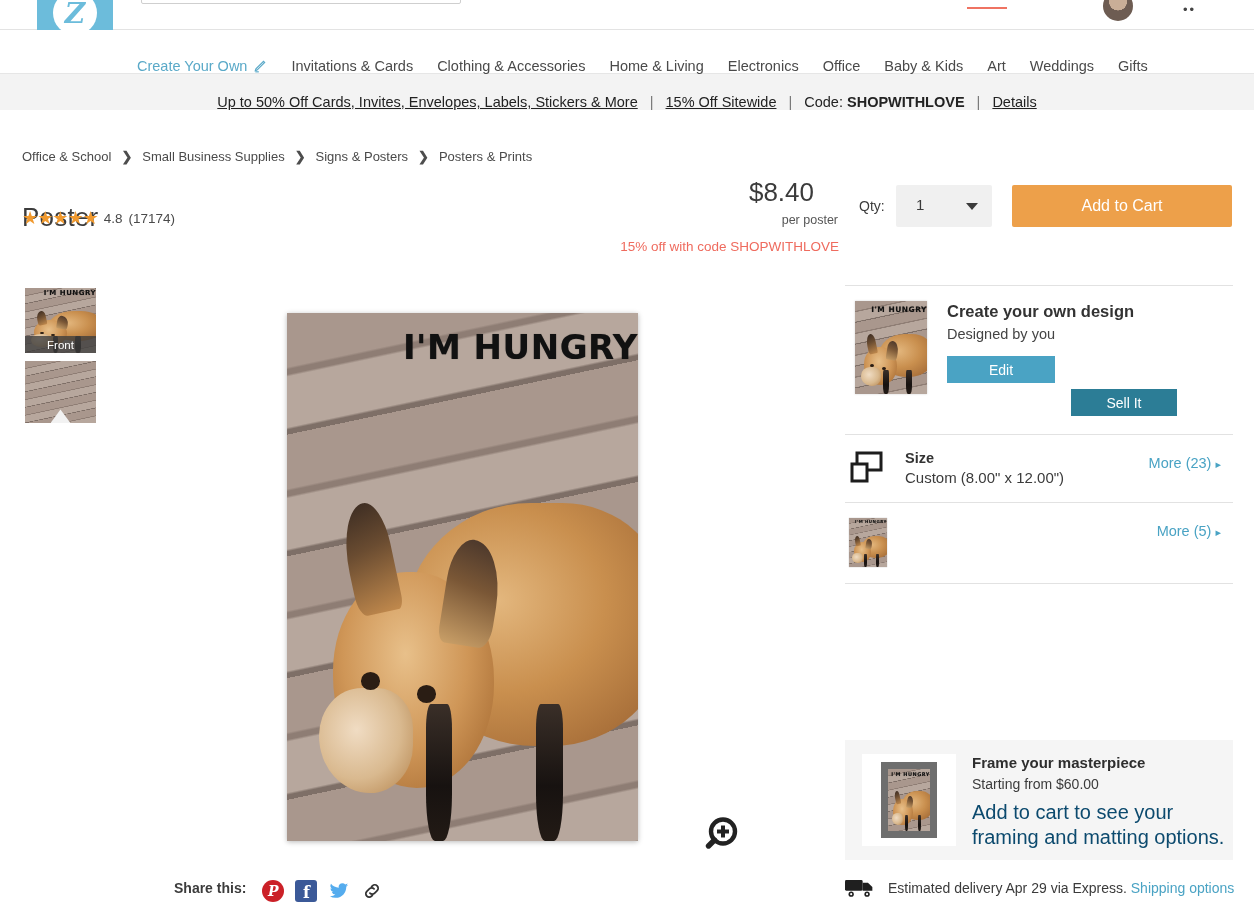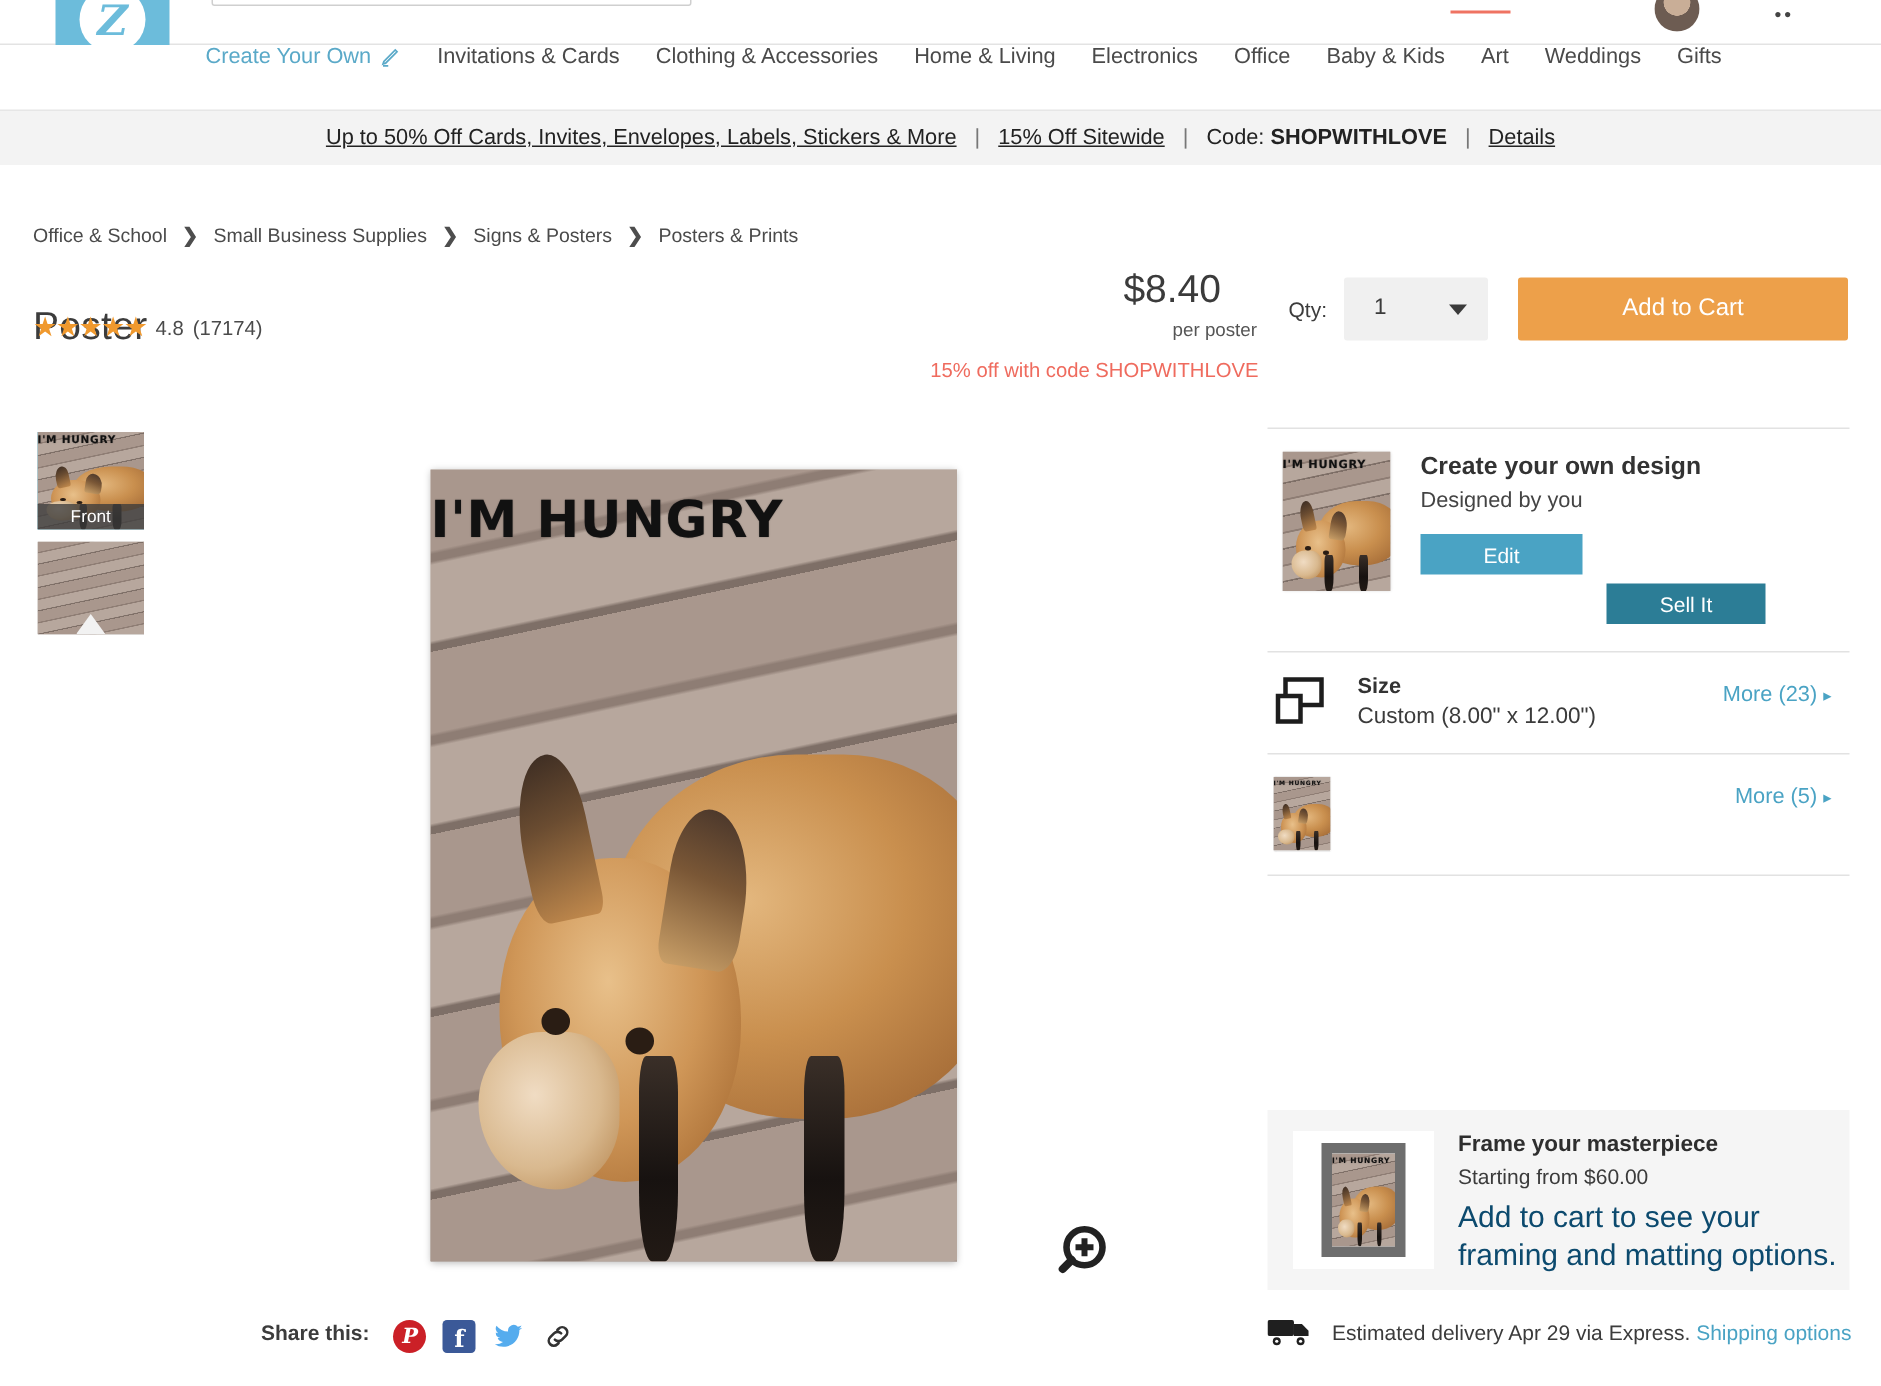--- a/index.html
+++ b/index.html
@@ -48,31 +48,31 @@
   .logo .word {
     font-family:"DejaVu Serif", serif; font-style:italic; font-weight:bold;
     font-size:16px; letter-spacing:.5px;
   }
 
   
   .mainnav {
     position:absolute; top:30px; left:0; width:1254px; height:44px;
     border-bottom:1px solid #e6e6e6; background:#fff;
   }
-  .navlist { position:absolute; left:137px; top:0; height:44px; display:flex; align-items:flex-start; gap:0; }
+  .navlist { position:absolute; left:137px; top:0; height:44px; display:flex; align-items:flex-end; gap:0; }
   .navitem {
     font-size:14.5px; color:#4a4a4a; white-space:nowrap; margin-right:24px; cursor:pointer;
   }
   .navitem.cyo { color:#5aa9c8; display:flex; align-items:center; gap:6px; }
   .pencil { display:inline-block; width:14px; height:14px; color:#5aa9c8; }
 
   
   .promo {
     position:absolute; top:74px; left:0; width:1254px; height:36px;
-    background:#f3f3f3; display:flex; align-items:center; justify-content:center;
+    background:#f3f3f3; display:flex; align-items:flex-end; justify-content:center;
     font-size:14.5px; color:#222; gap:0;
   }
   .promo a { color:#222; text-decoration:underline; cursor:pointer; }
   .promo .sep { color:#777; margin:0 12px; text-decoration:none; }
   .promo .code { font-weight:bold; }
   .promo .codewrap { text-decoration:none; }
 
   
   .breadcrumb {
     position:absolute; left:22px; top:149px; display:flex; align-items:flex-start;
@@ -178,21 +178,21 @@
   }
   .fox-eye-l { left:21%; top:68%; }
   .fox-eye-r { left:37%; top:70.5%; }
   .fox-leg-l, .fox-leg-r {
     position:absolute; width:7.5%; background:linear-gradient(180deg,#3a2f28 0%, #171210 60%, #221a15 100%);
     border-radius:18% 18% 34% 34%;
   }
   .fox-leg-l { left:39.5%; top:74%; height:26%; }
   .fox-leg-r { left:71%; top:74%; height:26%; }
   .poster-text {
-    position:absolute; left:0; top:3.5%; width:100%; text-align:left;
+    position:absolute; left:0; top:3.5%; width:100%; text-align:right;
     font-family:"DejaVu Sans", sans-serif; font-weight:bold;
     color:#111; letter-spacing:.5px;
     text-shadow:0 0 1px rgba(0,0,0,.4);
     line-height:1;
   }
 
   
   .hero {
     position:absolute; left:287px; top:313px; width:351px; height:528px;
     background:#fff; box-shadow:0 1px 5px rgba(0,0,0,.28);

